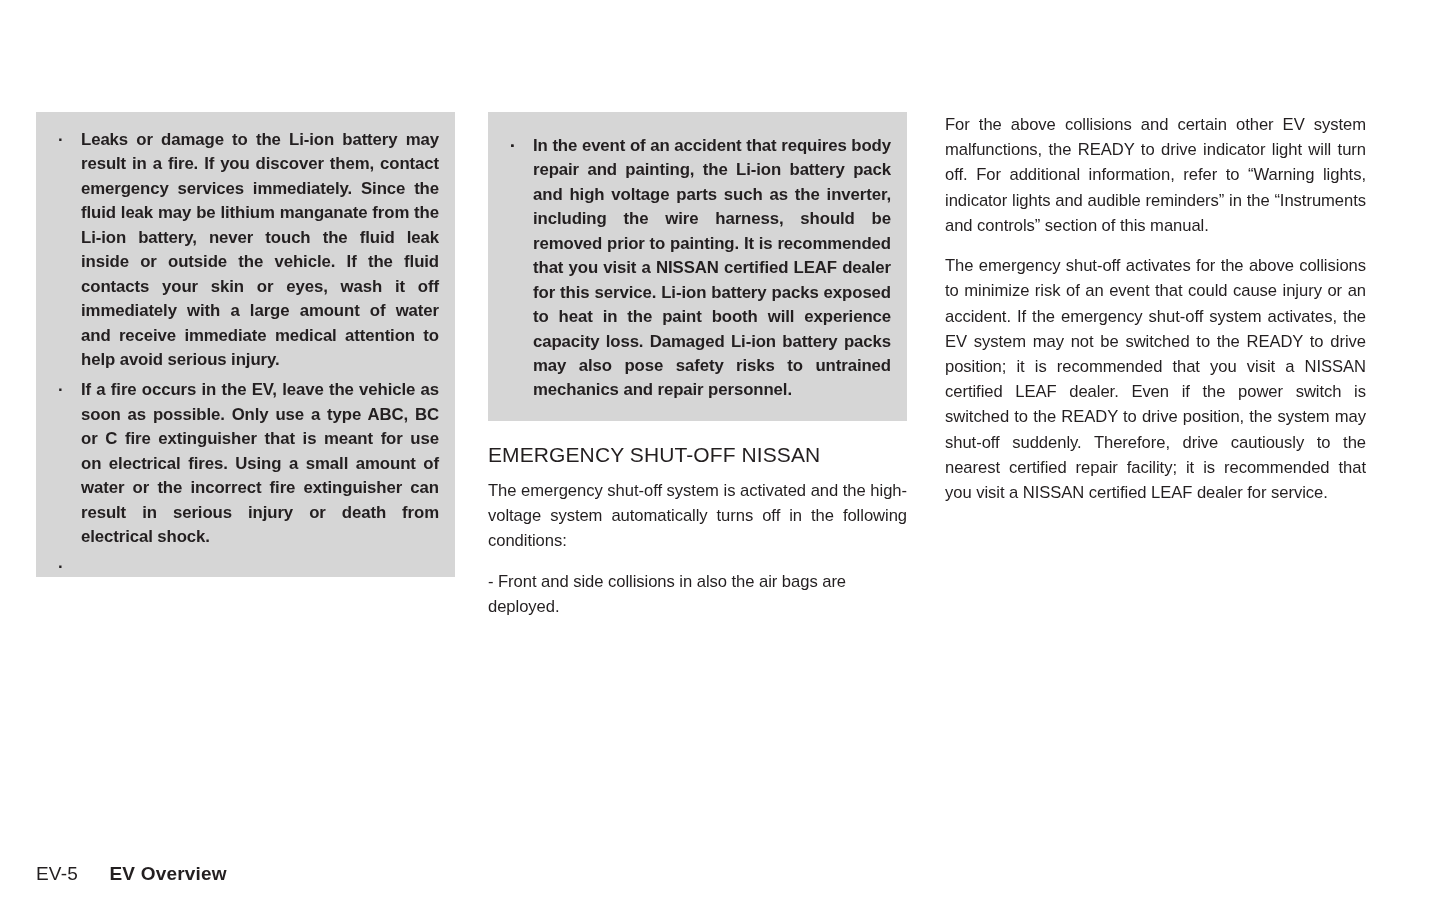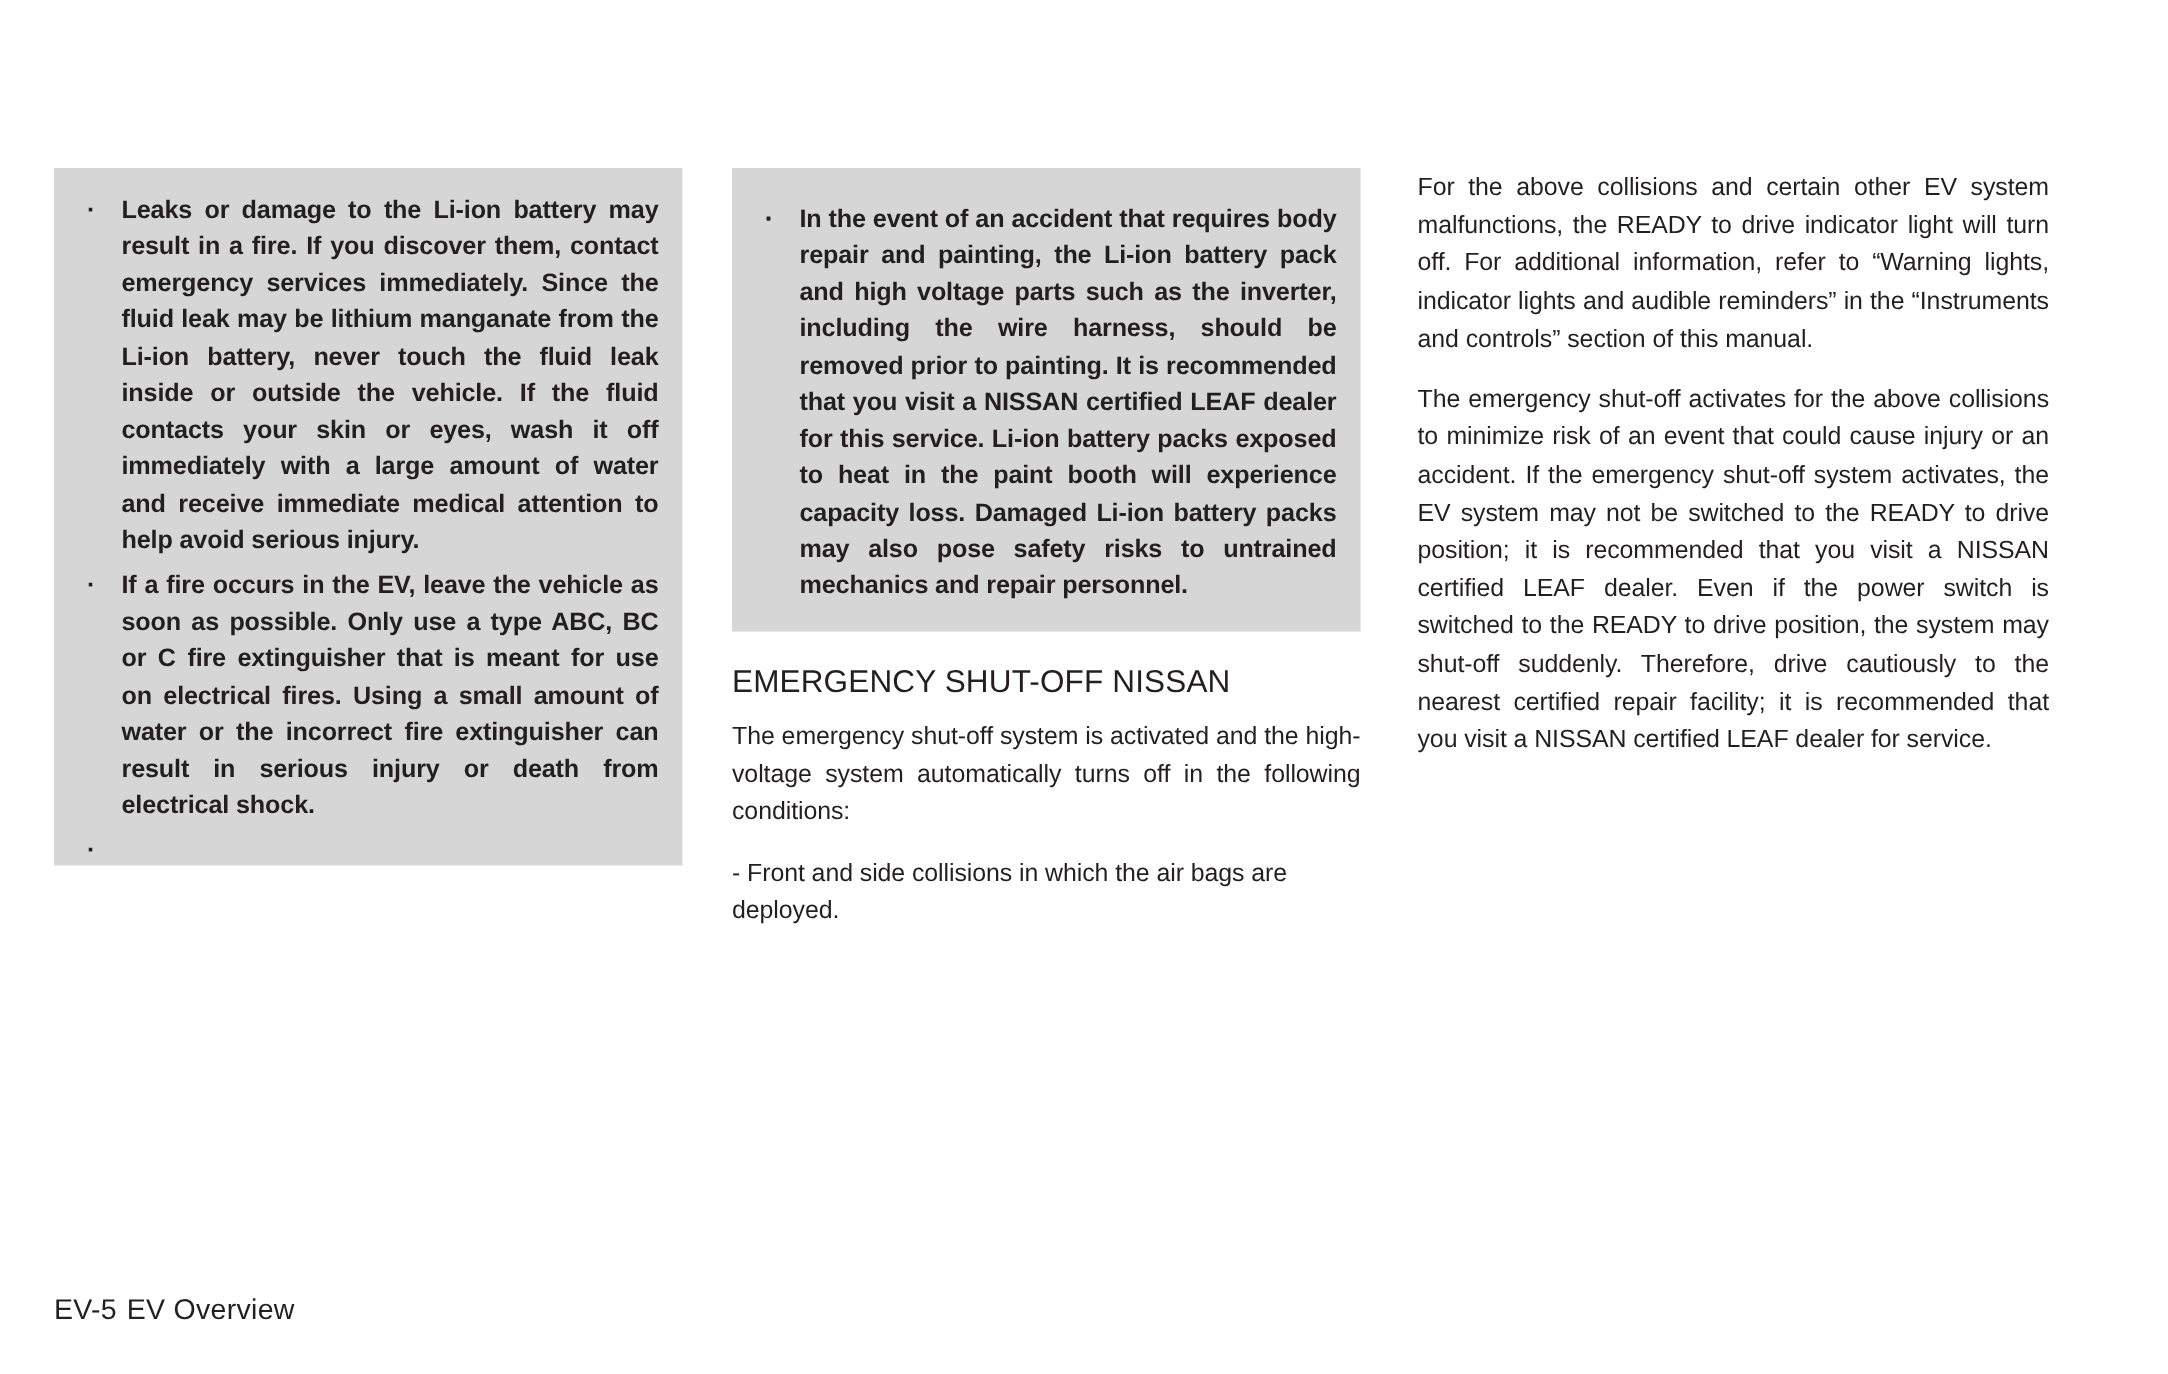--- a/index.html
+++ b/index.html
@@ -89,21 +89,21 @@
 
   .footer {
     position: absolute;
     left: 36px;
     bottom: 31px;
     font-size: 19px;
     letter-spacing: 0.2px;
     white-space: nowrap;
   }
   .footer .pagenum { font-weight: normal; }
-  .footer .chapter { font-weight: normal; margin-left: 1px; }
+  .footer .chapter { font-weight: bold; margin-left: 26px; }
 </style>
 </head>
 <body>
 
 <div class="page">
 
   <div class="col col-1">
     <div class="warning-block">
       <ul class="bullets">
         <li>
@@ -131,21 +131,21 @@
           <span class="dot">·</span>
           <span>In the event of an accident that requires body repair and painting, the Li-ion battery pack and high voltage parts such as the inverter, including the wire harness, should be removed prior to painting. It is recommended that you visit a NISSAN certified LEAF dealer for this service. Li-ion battery packs exposed to heat in the paint booth will experience capacity loss. Damaged Li-ion battery packs may also pose safety risks to untrained mechanics and repair personnel.</span>
         </li>
       </ul>
     </div>
 
     <h2 class="section-title">EMERGENCY SHUT-OFF NISSAN</h2>
 
     <p class="body">The emergency shut-off system is activated and the high-voltage system automatically turns off in the following conditions:</p>
 
-    <p class="body dash">- Front and side collisions in which the air bags are deployed.</p>
+    <p class="body dash">- Front and side collisions in also the air bags are deployed.</p>
   </div>
 
   <div class="col col-3">
     <p class="body">For the above collisions and certain other EV system malfunctions, the READY to drive indicator light will turn off. For additional information, refer to “Warning lights, indicator lights and audible reminders” in the “Instruments and controls” section of this manual.</p>
     <p class="body">The emergency shut-off activates for the above collisions to minimize risk of an event that could cause injury or an accident. If the emergency shut-off system activates, the EV system may not be switched to the READY to drive position; it is recommended that you visit a NISSAN certified LEAF dealer. Even if the power switch is switched to the READY to drive position, the system may shut-off suddenly. Therefore, drive cautiously to the nearest certified repair facility; it is recommended that you visit a NISSAN certified LEAF dealer for service.</p>
   </div>
 
   <div class="footer">
     <span class="pagenum">EV-5</span>
     <span class="chapter">EV Overview</span>

